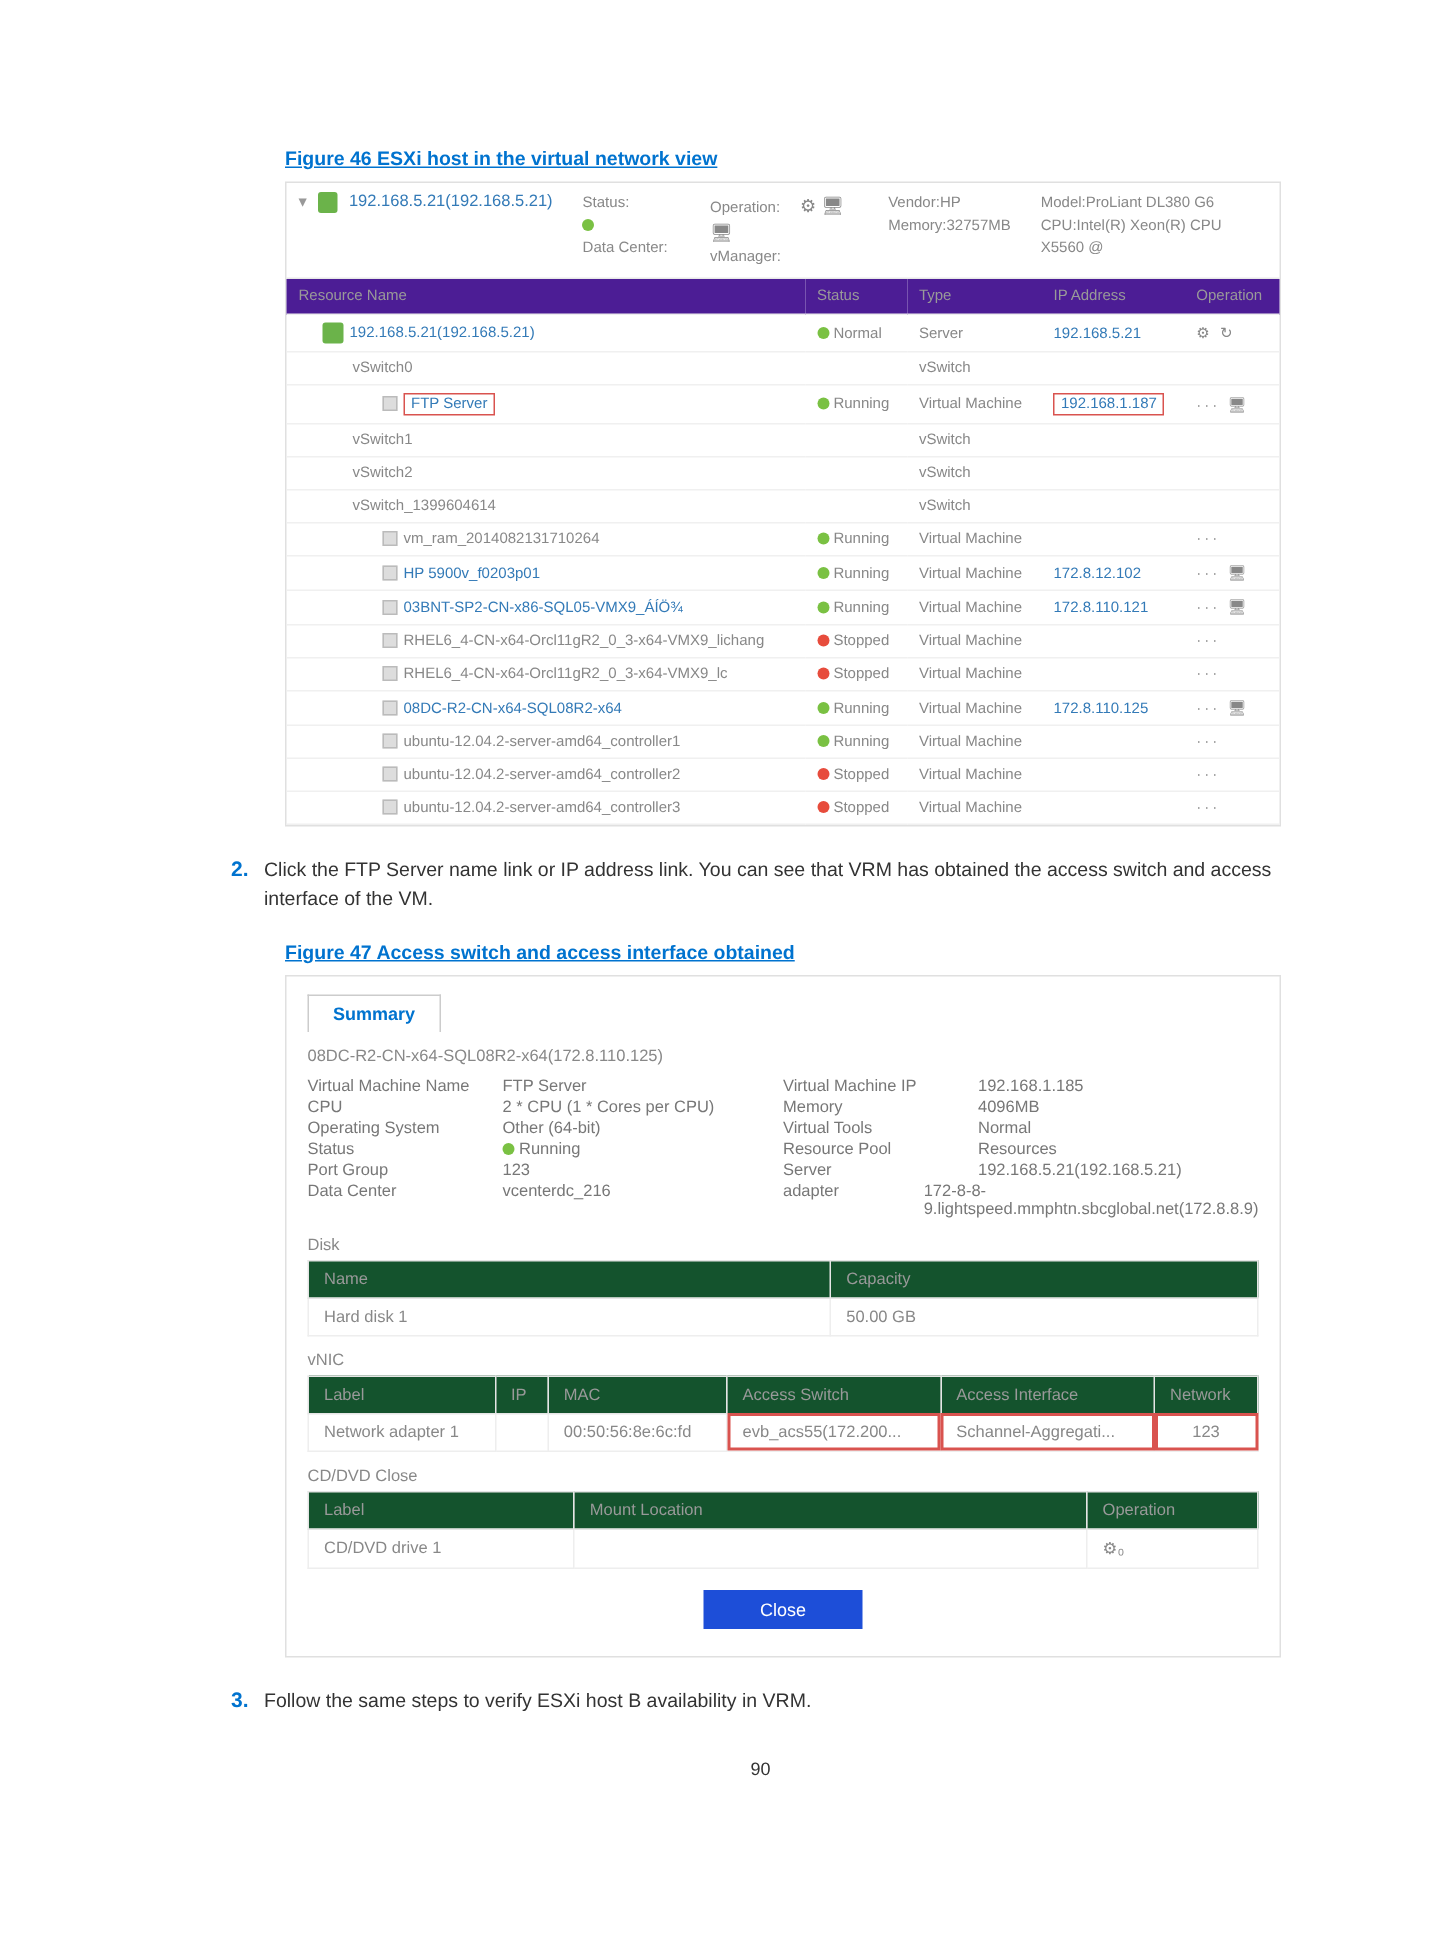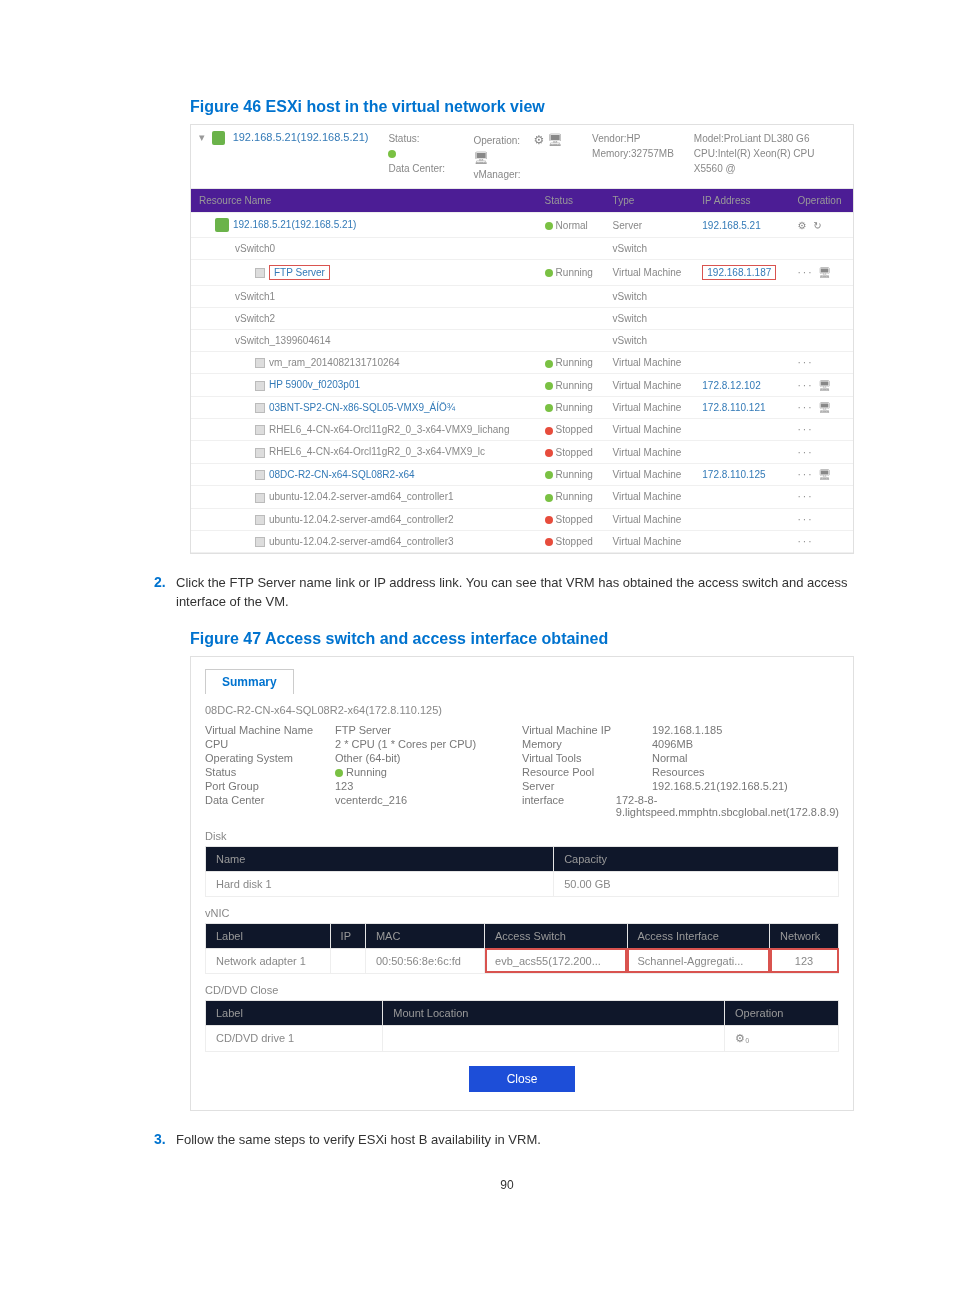--- a/index.html
+++ b/index.html
@@ -1,17 +1,17 @@
 <!DOCTYPE html>
 <html><head>
 <meta charset="utf-8">
 <style>
   * { box-sizing: border-box; margin: 0; padding: 0; }
   body { font-family: Arial, sans-serif; font-size: 11px; color: #333; background: #fff; width: 954px; margin: 0 auto; padding: 80px 100px 40px 160px; }
-  .caption { color: #0073cf; font-weight: bold; font-size: 16px; margin: 18px 0 8px 30px; }
+  .caption { color: #0073cf; font-weight: bold; font-size: 13px; margin: 18px 0 8px 30px; text-decoration: underline; }
   .fig { border: 1px solid #e0e0e0; margin-left: 30px; background: #fff; }
   .topbar { display: flex; align-items: flex-start; padding: 6px 8px; border-bottom: 1px solid #e8e8e8; }
   .topbar .chev { width: 14px; color: #999; }
   .topbar .hostlabel { color: #337ab7; margin-left: 4px; }
   .topbar .col { margin-left: 20px; line-height: 1.5; color: #888; font-size: 10px; }
   .topbar .col span.lab { display: inline-block; min-width: 60px; }
   .dot-green { display: inline-block; width: 8px; height: 8px; border-radius: 50%; background: #7ac143; margin-right: 3px; vertical-align: middle; }
   .dot-red { display: inline-block; width: 8px; height: 8px; border-radius: 50%; background: #e74c3c; margin-right: 3px; vertical-align: middle; }
   .tbl { width: 100%; border-collapse: collapse; font-size: 10px; }
   .tbl th { background: #4c1d95; text-align: left; padding: 6px 8px; color: #999; font-weight: normal; border-bottom: 1px solid #eee; }
@@ -29,21 +29,21 @@
   
   .summary-wrap { padding: 12px 14px 18px 14px; }
   .summary-tab { color: #0073cf; font-weight: bold; border: 1px solid #ccc; border-bottom: none; display: inline-block; padding: 5px 16px; font-size: 12px; }
   .summary-sub { font-size: 11px; color: #888; margin: 10px 0 8px 0; }
   .props { display: flex; font-size: 11px; color: #777; }
   .props .pl { width: 50%; }
   .props .row { display: flex; margin-bottom: 2px; }
   .props .k { width: 130px; }
   .sect-title { color: #888; margin: 10px 0 4px 0; font-size: 11px; }
   .subtbl { width: 100%; border-collapse: collapse; font-size: 11px; }
-  .subtbl th { background: #0f172a; text-align: left; padding: 6px 10px; color: #999; font-weight: normal; border: 1px solid #e5e5e5; }
+  .subtbl th { background: #14532d; text-align: left; padding: 6px 10px; color: #999; font-weight: normal; border: 1px solid #e5e5e5; }
   .subtbl td { padding: 6px 10px; border: 1px solid #eee; color: #888; }
   .close-btn { display: block; margin: 14px auto 0 auto; background: #1d4ed8; color: #fff; border: none; padding: 6px 38px; font-size: 12px; cursor: pointer; }
   .redcell { outline: 2px solid #d9534f; outline-offset: -2px; }
   .pagenum { text-align: center; font-size: 12px; margin-top: 28px; color: #333; }
   .hosticon { display: inline-block; width: 14px; height: 14px; background: #6bb34a; border-radius: 2px; margin-right: 4px; vertical-align: middle; }
   .vmicon { display: inline-block; width: 10px; height: 10px; background: #ddd; border: 1px solid #bbb; margin-right: 4px; vertical-align: middle; }
   .opicons { color: #888; font-size: 12px; }
 </style>
 </head>
 <body>
@@ -245,21 +245,21 @@
           </div>
           <div class="row">
             <div class="k">Resource Pool</div>
             <div>Resources</div>
           </div>
           <div class="row">
             <div class="k">Server</div>
             <div>192.168.5.21(192.168.5.21)</div>
           </div>
           <div class="row">
-            <div class="k">interface</div>
+            <div class="k">adapter</div>
             <div>172-8-8-9.lightspeed.mmphtn.sbcglobal.net(172.8.8.9)</div>
           </div>
         </div>
     </div>
     <div class="sect-title">Disk</div>
     <table class="subtbl">
       <tbody>
           <tr>
             <th style="width:55%">Name</th>
             <th>Capacity</th>

